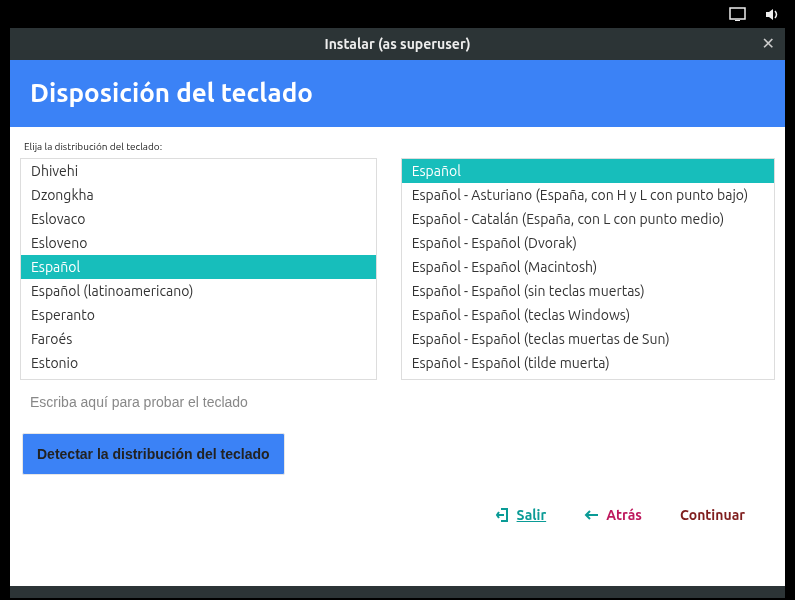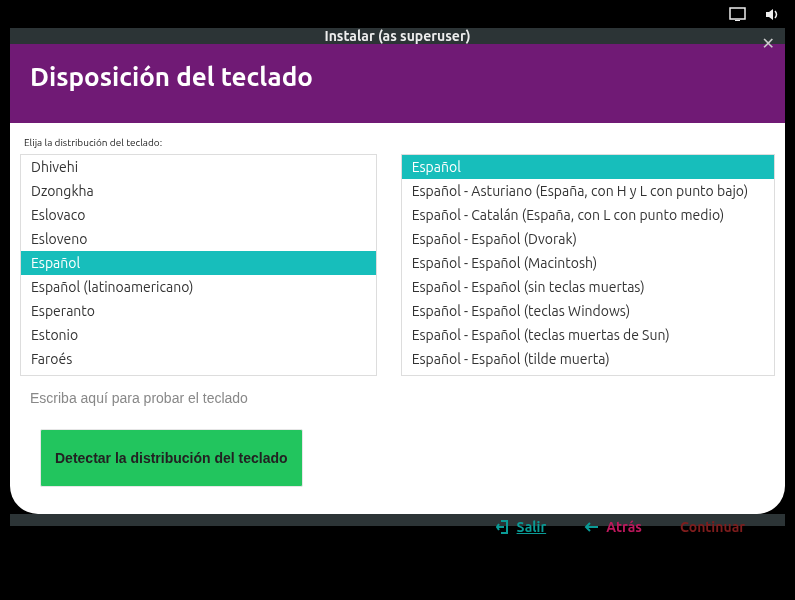--- a/index.html
+++ b/index.html
@@ -25,24 +25,23 @@
     }
     .topbar-icon {
       color: #eee;
       font-size: 16px;
       display: flex;
       align-items: center;
     }
     .window {
       background: #fff;
       margin: 0 10px;
-      height: 486px;
+      height: 558px;
       display: flex;
       flex-direction: column;
-      border-radius: 28px;
     }
     .titlebar {
       background: #2c3436;
       color: #eee;
       height: 32px;
       display: flex;
       align-items: center;
       justify-content: center;
       position: relative;
       font-size: 14px;
@@ -51,23 +50,23 @@
     .close-x {
       position: absolute;
       right: 10px;
       top: 6px;
       font-size: 16px;
       color: #ccc;
       font-weight: 300;
       cursor: pointer;
     }
     .header {
-      background: #701a75;
+      background: #3b82f6;
       color: #fff;
-      padding: 18px 20px 32px 20px;
+      padding: 18px 20px 20px 20px;
       font-size: 26px;
       font-weight: 600;
     }
     .content {
       flex: 1;
       padding: 10px 10px 0 10px;
       display: flex;
       flex-direction: column;
     }
     .prompt {
@@ -108,24 +107,24 @@
       padding: 14px 10px;
       font-size: 14px;
       color: #c2410c;
       border-bottom: 1px solid transparent;
     }
     .test-input::placeholder {
       color: #888;
     }
     .detect-btn {
       display: inline-block;
-      margin: 8px 20px;
-      padding: 20px 14px;
+      margin: 8px 2px;
+      padding: 12px 14px;
       border: 1px solid #e6e6e6;
-      background: #22c55e;
+      background: #3b82f6;
       font-size: 14px;
       font-weight: 600;
       color: #222;
       cursor: pointer;
       border-radius: 2px;
     }
     .footer {
       display: flex;
       justify-content: flex-end;
       gap: 38px;
@@ -180,22 +179,22 @@
     <div class="prompt">Elija la distribución del teclado:</div>
     <div class="lists">
       <div class="listbox" id="left-list">
           <div class="list-item">Dhivehi</div>
           <div class="list-item">Dzongkha</div>
           <div class="list-item">Eslovaco</div>
           <div class="list-item">Esloveno</div>
           <div class="list-item selected">Español</div>
           <div class="list-item">Español (latinoamericano)</div>
           <div class="list-item">Esperanto</div>
+          <div class="list-item">Faroés</div>
           <div class="list-item">Estonio</div>
-          <div class="list-item">Faroés</div>
         </div>
       <div class="listbox listbox-right" id="right-list">
           <div class="list-item selected">Español</div>
           <div class="list-item">Español - Asturiano (España, con H y L con punto bajo)</div>
           <div class="list-item">Español - Catalán (España, con L con punto medio)</div>
           <div class="list-item">Español - Español (Dvorak)</div>
           <div class="list-item">Español - Español (Macintosh)</div>
           <div class="list-item">Español - Español (sin teclas muertas)</div>
           <div class="list-item">Español - Español (teclas Windows)</div>
           <div class="list-item">Español - Español (teclas muertas de Sun)</div>

